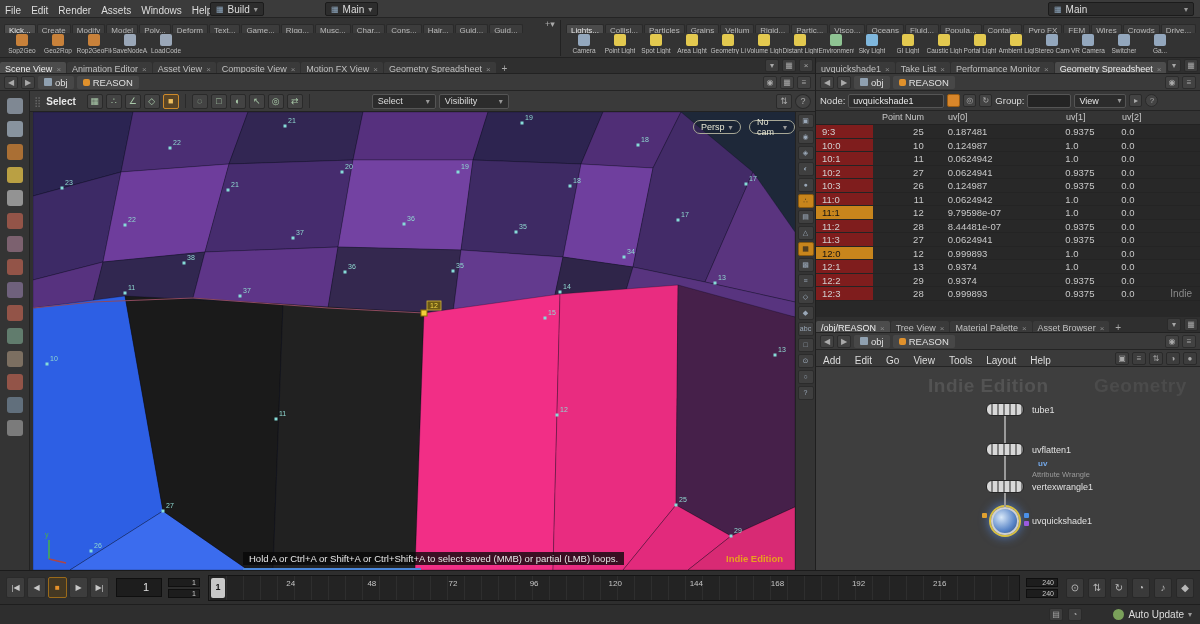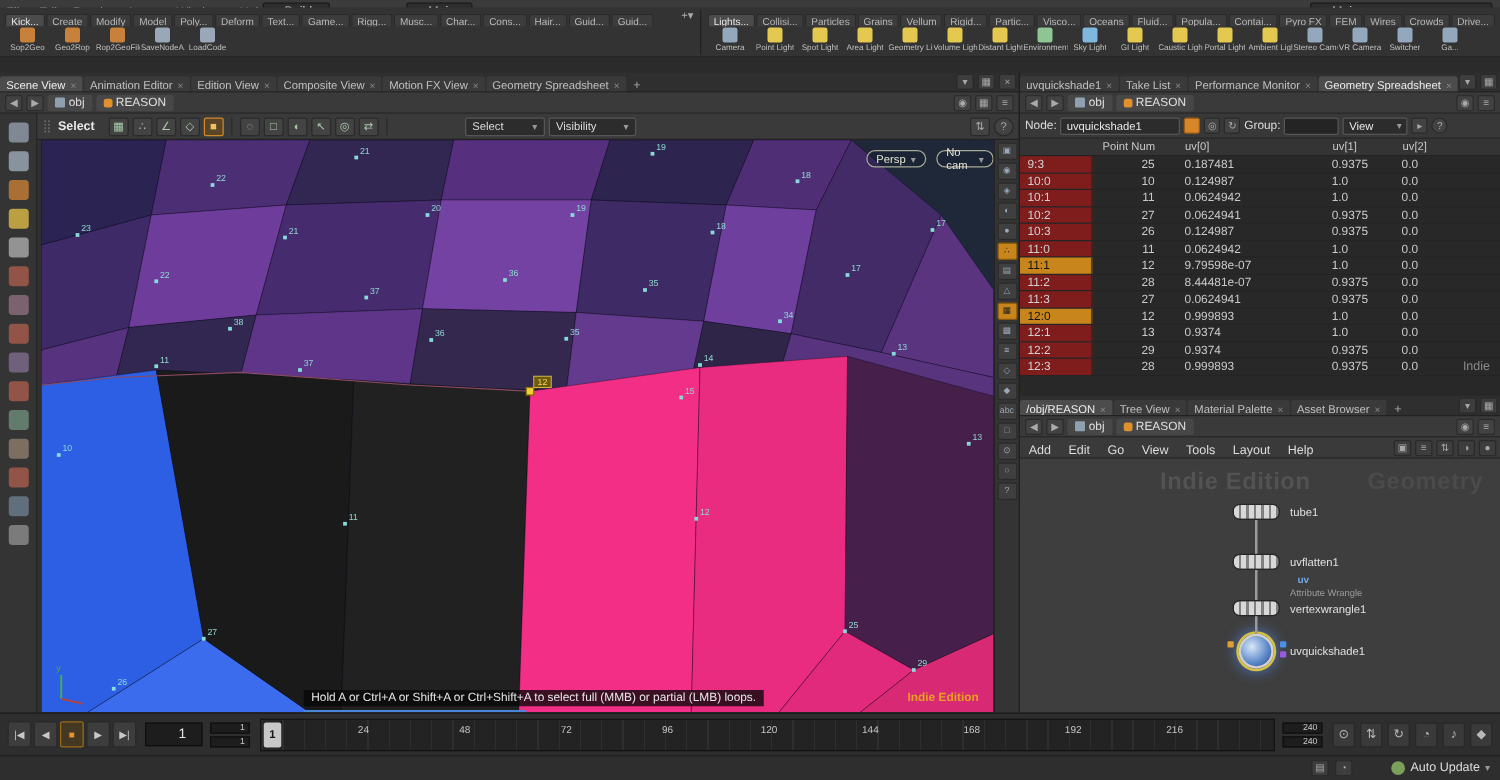--- a/index.html
+++ b/index.html
@@ -6,21 +6,21 @@
   html,body{width:1200px;height:624px}
   body{position:relative;background:#2b2b2b;font-family:"Liberation Sans",sans-serif;color:#ccc;overflow:hidden}
   
   #menubar{position:absolute;left:0;top:0;width:1200px;height:18px;background:#3b3b3b;border-bottom:1px solid #242424}
   #menu-items{display:inline-block;white-space:nowrap}
   .menu-item{display:inline-block;padding:0 5px;line-height:17px;font-size:10px;color:#ddd}
   .mb-chip{position:absolute;top:2px;height:14px;background:#2d2d2d;border:1px solid #1b1b1b;border-radius:2px;font-size:10px;color:#ddd;padding:0 5px;display:flex;align-items:center;gap:4px;white-space:nowrap}
   .chip-icon{color:#8fa8c0;font-size:8px}
   .chip-arrow{color:#999;font-size:8px}
   
-  #shelf{position:absolute;left:0;top:6px;width:1200px;height:40px;background:#333;border-bottom:1px solid #222}
+  #shelf{position:absolute;left:0;top:18px;width:1200px;height:40px;background:#333;border-bottom:1px solid #222}
   .shelf-tabs{position:absolute;top:1px;height:14px;white-space:nowrap;overflow:hidden}
   .shelf-tab{display:inline-block;padding:0 4px;margin-right:1px;line-height:12px;font-size:8px;color:#b8b8b8;background:#3c3c3c;border:1px solid #2a2a2a;border-bottom:none;border-radius:2px 2px 0 0}
   .shelf-tab.active{background:#4b4b4b;color:#e8e8e8}
   .shelf-tools{position:absolute;top:15px;height:24px;white-space:nowrap;overflow:hidden}
   .shelf-tool{display:inline-flex;flex-direction:column;align-items:center;width:36px;vertical-align:top}
   .tool-icon{width:12px;height:12px;border-radius:2px;margin:1px 0}
   .tool-label{font-size:6.5px;color:#c0c0c0;max-width:35px;overflow:hidden;white-space:nowrap}
   .shelf-divider{position:absolute;top:2px;width:1px;height:36px;background:#222}
   
   .tabbar{position:absolute;height:16px;background:#2f2f2f;border-bottom:1px solid #222;white-space:nowrap;overflow:hidden}
@@ -200,21 +200,21 @@
 </div>
 
 <div class="tabbar" style="left:0;top:58px;width:815px">
   <div id="scene-tabs" style="display:inline-block"><span class="ptab active">
         <span class="ptab-label">Scene View</span>
         <span class="ptab-close">×</span>
       </span><span class="ptab">
         <span class="ptab-label">Animation Editor</span>
         <span class="ptab-close">×</span>
       </span><span class="ptab">
-        <span class="ptab-label">Edition View</span>
+        <span class="ptab-label">Asset View</span>
         <span class="ptab-close">×</span>
       </span><span class="ptab">
         <span class="ptab-label">Composite View</span>
         <span class="ptab-close">×</span>
       </span><span class="ptab">
         <span class="ptab-label">Motion FX View</span>
         <span class="ptab-close">×</span>
       </span><span class="ptab">
         <span class="ptab-label">Geometry Spreadsheet</span>
         <span class="ptab-close">×</span>
@@ -435,21 +435,21 @@
         <text x="12" y="425" fill="#49b049" font-size="7">y</text>
       </svg>
     <div class="cam-pill" style="left:660px;top:8px">
       <span>Persp</span>
       <span class="chip-arrow">▾</span>
     </div>
     <div class="cam-pill" style="left:716px;top:8px">
       <span>No cam</span>
       <span class="chip-arrow">▾</span>
     </div>
-    <div class="help-bar" style="left:210px;top:440px;font-size:9.5px;color:#e6e6e6">Hold A or Ctrl+A or Shift+A or Ctrl+Shift+A to select full (MMB) or partial (LMB) loops.</div>
+    <div class="help-bar" style="left:210px;top:440px;font-size:9.5px;color:#e6e6e6">Hold A or Ctrl+A or Shift+A or Ctrl+Shift+A to select saved (MMB) or partial (LMB) loops.</div>
     <div style="position:absolute;left:210px;top:456px;width:178px;height:2px;background:#4a86d8"></div>
     <div id="vp-indie">Indie Edition</div>
   </div>
   <div id="vp-strip">
       <div class="vps-icon">▣</div>
       <div class="vps-icon">◉</div>
       <div class="vps-icon">◈</div>
       <div class="vps-icon">◐</div>
       <div class="vps-icon">●</div>
       <div class="vps-icon hl">∴</div>

